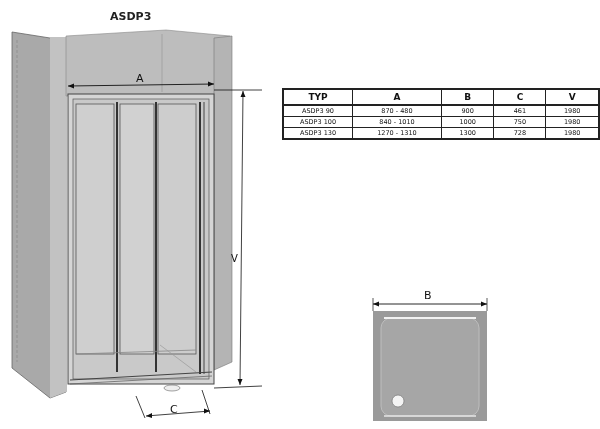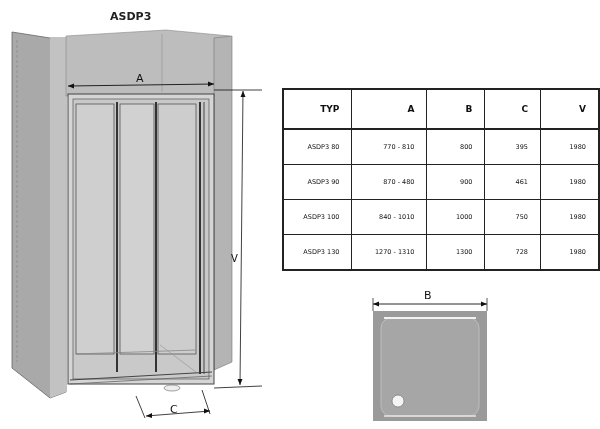--- a/index.html
+++ b/index.html
@@ -1,20 +1,20 @@
 <!DOCTYPE html>
 <html><head>
 <meta charset="utf-8">
 <style>
   html, body { margin:0; padding:0; background:#fff; }
   body { width:600px; height:429px; position:relative; overflow:hidden; font-family:"DejaVu Sans", sans-serif; }
   .title { position:absolute; left:81px; top:10px; font-size:11px; font-weight:bold; color:#222;margin-left:29px; }
   svg.drawing { position:absolute; left:0; top:0; }
   table.spec { position:absolute; left:282px; top:88px; border-collapse:collapse; font-family:"DejaVu Sans", sans-serif; }
-  table.spec th, table.spec td { border:1px solid #222; text-align:right; padding:12px; color:#111; }
+  table.spec th, table.spec td { border:1px solid #222; text-align:center; padding:0; color:#111; }
   table.spec th { font-size:9px; font-weight:bold; height:14px; border-bottom:2px solid #222; }
   table.spec td { font-size:6.5px; height:10px; }
   table.spec { border:2px solid #222; }
   .c0 { width:74px; } .c1 { width:97px; } .c2 { width:56px; } .c3 { width:56px; } .c4 { width:56px; }
 </style>
 </head>
 <body>
 
 <div class="title">ASDP3</div>
 
@@ -82,27 +82,20 @@
     <tr>
       <th class="c0">TYP</th>
       <th class="c1">A</th>
       <th class="c2">B</th>
       <th class="c3">C</th>
       <th class="c4">V</th>
     </tr>
   </thead>
   <tbody>
     <tr>
-      <td>ASDP3 80</td>
-      <td>770 - 810</td>
-      <td>800</td>
-      <td>395</td>
-      <td>1980</td>
-    </tr>
-    <tr>
       <td>ASDP3 90</td>
       <td>870 - 480</td>
       <td>900</td>
       <td>461</td>
       <td>1980</td>
     </tr>
     <tr>
       <td>ASDP3 100</td>
       <td>840 - 1010</td>
       <td>1000</td>

